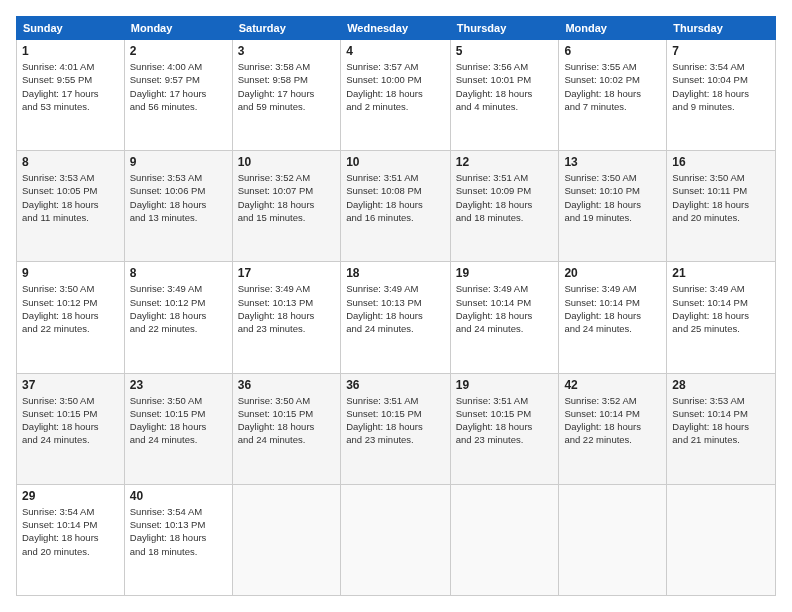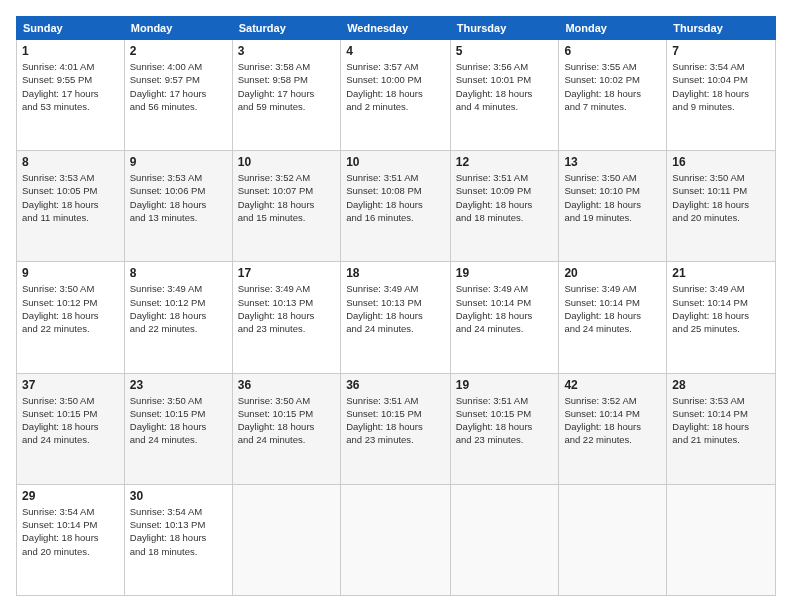--- a/index.html
+++ b/index.html
@@ -229,21 +229,21 @@
             <span class="day-num">28</span>
             <div class="day-info">Sunrise: 3:53 AM<br>Sunset: 10:14 PM<br>Daylight: 18 hours<br>and 21 minutes.</div>
           </td>
         </tr>
         <tr>
           <td>
             <span class="day-num">29</span>
             <div class="day-info">Sunrise: 3:54 AM<br>Sunset: 10:14 PM<br>Daylight: 18 hours<br>and 20 minutes.</div>
           </td>
           <td>
-            <span class="day-num">30</span>
+            <span class="day-num">40</span>
             <div class="day-info">Sunrise: 3:54 AM<br>Sunset: 10:13 PM<br>Daylight: 18 hours<br>and 18 minutes.</div>
           </td>
           <td class="empty-cell"></td>
           <td class="empty-cell"></td>
           <td class="empty-cell"></td>
           <td class="empty-cell"></td>
           <td class="empty-cell"></td>
         </tr>
       </tbody>
   </table>

